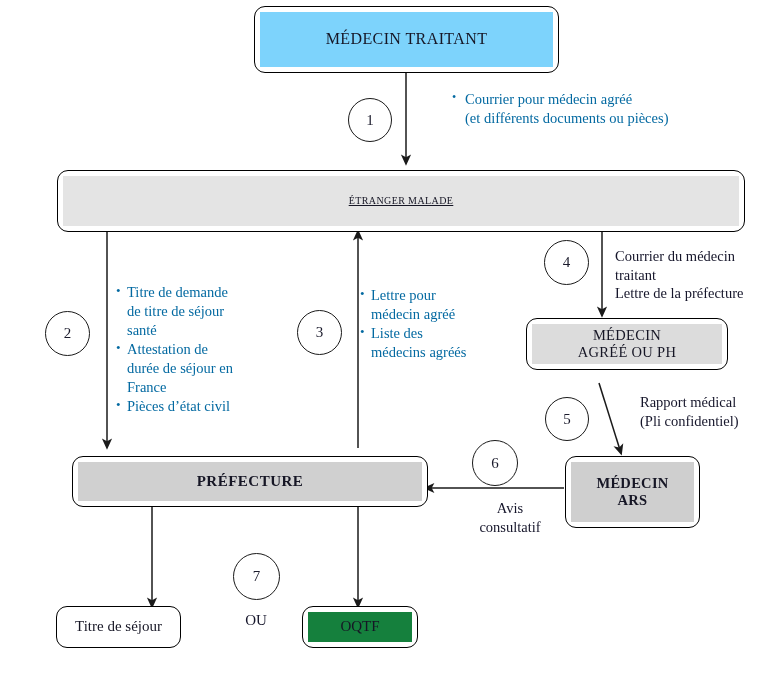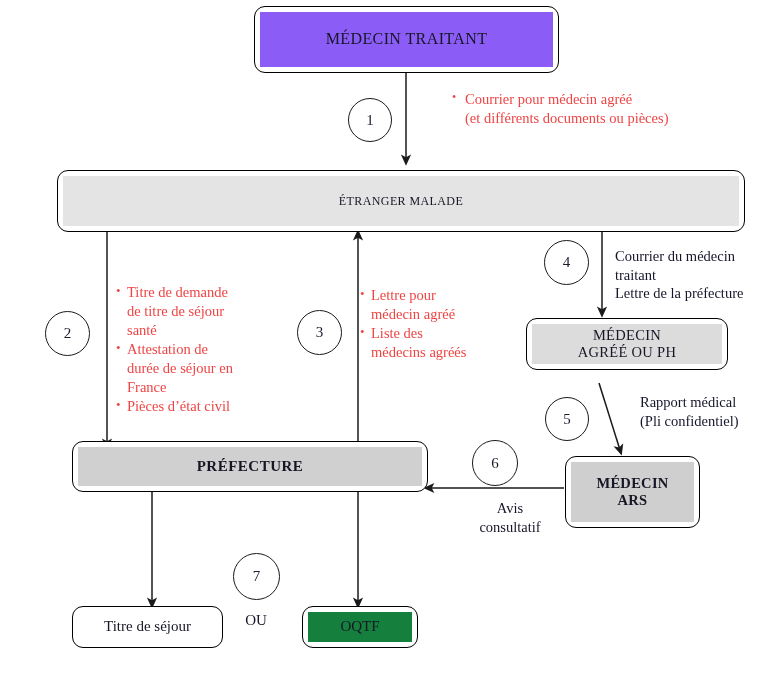--- a/index.html
+++ b/index.html
@@ -45,21 +45,21 @@
   }
 
   
   .txt{
     position:absolute;
     font-size:14.5px;
     line-height:1.28;
     color:#15152a;
     white-space:pre-line;
   }
-  .bullets{position:absolute;font-size:14.5px;line-height:1.3;color:#ef4444;}
+  .bullets{position:absolute;font-size:14.5px;line-height:1.3;color:#0369a1;}
   .bullets ul{margin:0;padding:0;list-style:none;}
   .bullets li{
     position:relative;
     padding-left:11px;
     margin:0 0 0.5px 0;
   }
   .bullets li::before{
     content:"\2022";
     position:absolute;left:0;top:-0.5px;
     font-size:13px;
@@ -90,52 +90,52 @@
     <line x1="599" y1="383" x2="620" y2="450" stroke="#1a1a1a" stroke-width="1.5" marker-end="url(#ah)"></line>
 
     <line x1="564" y1="488" x2="429" y2="488" stroke="#1a1a1a" stroke-width="1.5" marker-end="url(#ah)"></line>
 
     <line x1="152" y1="492" x2="152" y2="603" stroke="#1a1a1a" stroke-width="1.5" marker-end="url(#ah)"></line>
 
     <line x1="358" y1="492" x2="358" y2="603" stroke="#1a1a1a" stroke-width="1.5" marker-end="url(#ah)"></line>
   </svg>
 
   <div class="box" style="left:254px;top:6px;width:305px;height:67px;">
-    <div class="fill" style="background:#8b5cf6;">
+    <div class="fill" style="background:#7dd3fc;">
       <span class="lbl" style="font-size:16px;letter-spacing:0.4px;">MÉDECIN TRAITANT</span>
     </div>
   </div>
 
   <div class="box" style="left:57px;top:170px;width:688px;height:62px;">
     <div class="fill" style="background:#e4e4e4;">
-      <span class="lbl" style="font-size:12px;letter-spacing:0.4px;">ÉTRANGER MALADE</span>
+      <span class="lbl" style="font-size:10px;letter-spacing:0.4px;text-decoration:underline;">ÉTRANGER MALADE</span>
     </div>
   </div>
 
   <div class="box" style="left:526px;top:318px;width:202px;height:52px;">
     <div class="fill" style="background:#dcdcdc;">
       <span class="lbl" style="font-size:14.5px;white-space:pre-line;letter-spacing:0.3px;">MÉDECIN
 AGRÉÉ OU PH</span>
     </div>
   </div>
 
   <div class="box" style="left:565px;top:456px;width:135px;height:72px;">
     <div class="fill" style="background:#cfcfcf;">
       <span class="lbl" style="font-size:14.5px;font-weight:bold;white-space:pre-line;letter-spacing:0.3px;">MÉDECIN
 ARS</span>
     </div>
   </div>
 
-  <div class="box" style="left:72px;top:441px;width:356px;height:51px;">
+  <div class="box" style="left:72px;top:456px;width:356px;height:51px;">
     <div class="fill" style="background:#d0d0d0;">
       <span class="lbl" style="font-size:15px;font-weight:bold;letter-spacing:0.5px;">PRÉFECTURE</span>
     </div>
   </div>
 
-  <div class="box" style="left:72px;top:606px;width:151px;height:42px;align-items:center;">
+  <div class="box" style="left:56px;top:606px;width:125px;height:42px;align-items:center;">
     <div class="fill" style="background:#ffffff;">
       <span class="lbl" style="font-size:15px;">Titre de séjour</span>
     </div>
   </div>
 
   <div class="box" style="left:302px;top:606px;width:116px;height:42px;">
     <div class="fill" style="background:#15803d;">
       <span class="lbl" style="font-size:15px;">OQTF</span>
     </div>
   </div>

